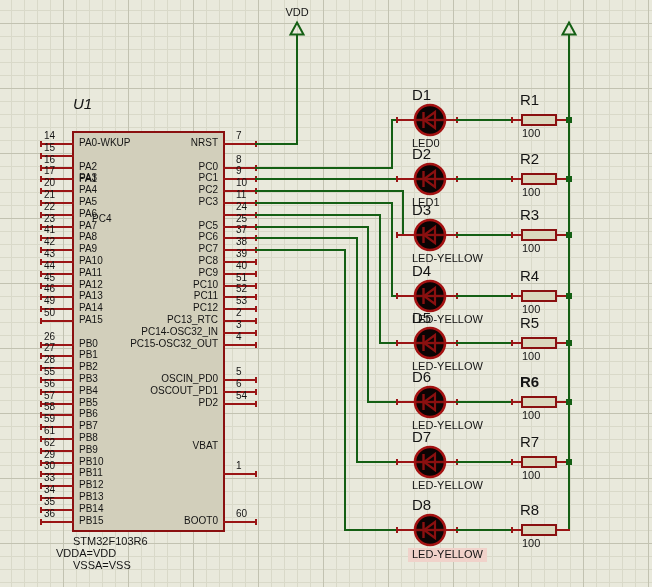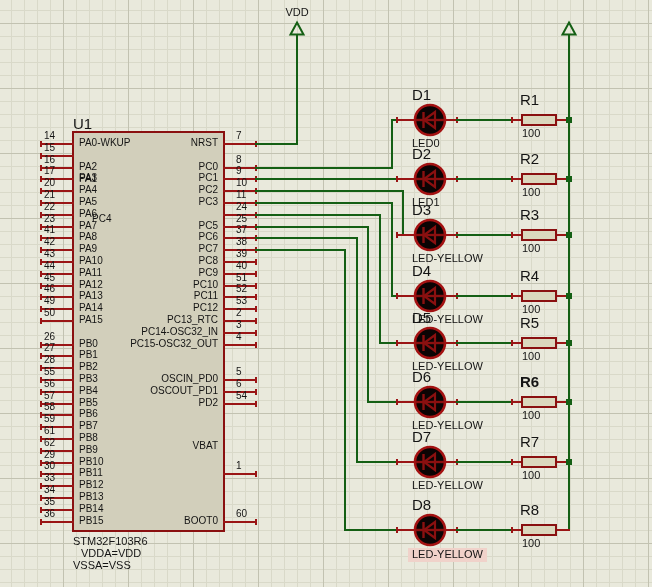--- a/index.html
+++ b/index.html
@@ -27,23 +27,23 @@
   .dot{position:absolute;width:6px;height:6px;background:var(--wire,#145f14);}
   .rbody{position:absolute;background:var(--rfill,#dbd7bd);border:2px solid var(--pin2,#8a1010);}
   #chip-body{position:absolute;background:var(--chipfill,#d2cfbb);border:2px solid var(--pin2,#8a1010);}
   svg{position:absolute;overflow:visible;}
 </style>
 </head>
 <body>
 
 <div id="canvas">
   <div id="chip-body" style="left: 72px; top: 131px; width: 149px; height: 397px;"></div>
-  <div id="chip-ref" class="lbl ref" style="left: 73px; top: 116px;">U1</div>
+  <div id="chip-ref" class="lbl ref" style="left: 73px; top: 96px; font-style: italic;">U1</div>
   <div id="note0" class="lbl val" style="left: 73px; top: 536px;">STM32F103R6</div>
-  <div id="note1" class="lbl val" style="left: 81px; top: 548px;">VDDA=VDD</div>
+  <div id="note1" class="lbl val" style="left: 56px; top: 548px;">VDDA=VDD</div>
   <div id="note2" class="lbl val" style="left: 73px; top: 560px;">VSSA=VSS</div>
   <div id="vdd-label" class="lbl val" style="text-align: center; width: 28px; left: 283px; top: 7px;">VDD</div>
   <div id="gen">
       <div class="p" style="left: 41px; top: 143px; width: 33px; height: 2px;"></div>
       <div class="p" style="left: 40px; top: 141px; width: 2px; height: 6px;"></div>
       <div class="lbl pinnum" style="left: 44px; top: 131px;">14</div>
       <div class="lbl pinlab" style="left: 79px; top: 138px;">PA0-WKUP</div>
       <div class="p" style="left: 41px; top: 154.8px; width: 33px; height: 2px;"></div>
       <div class="p" style="left: 40px; top: 152.8px; width: 2px; height: 6px;"></div>
       <div class="lbl pinnum" style="left: 44px; top: 142.8px;">15</div>

